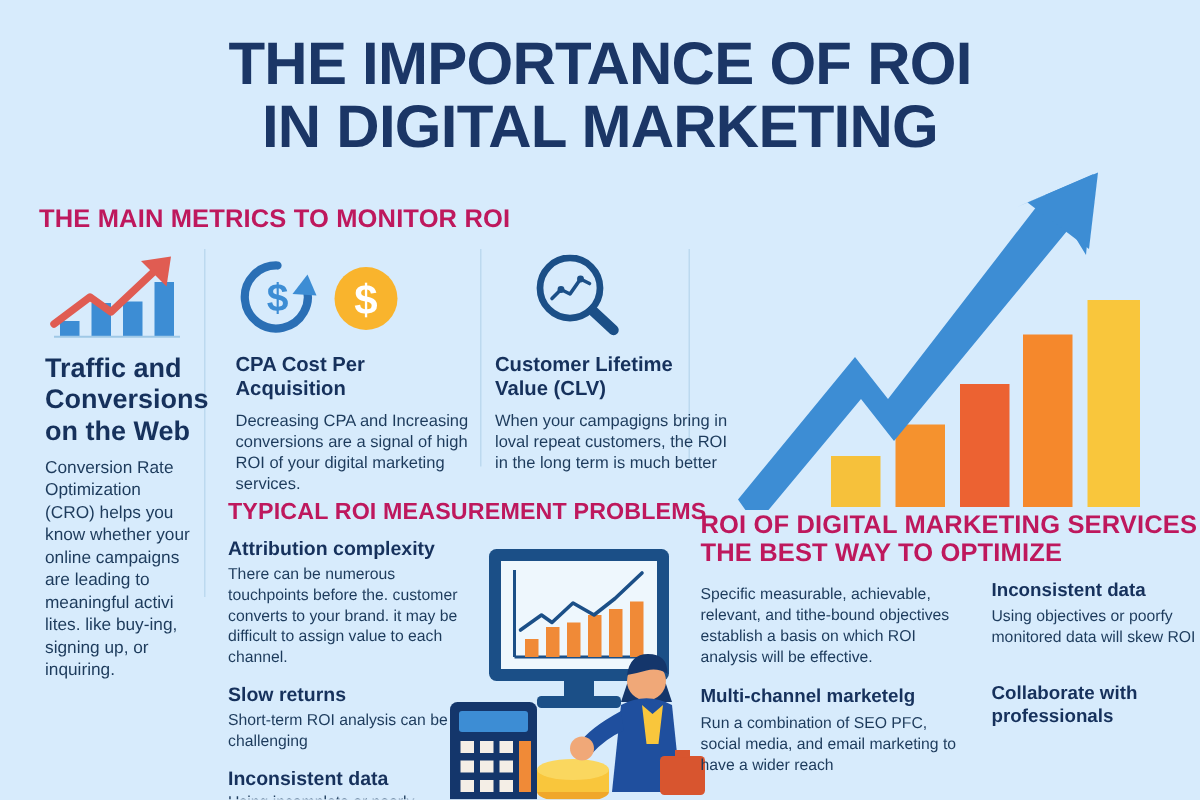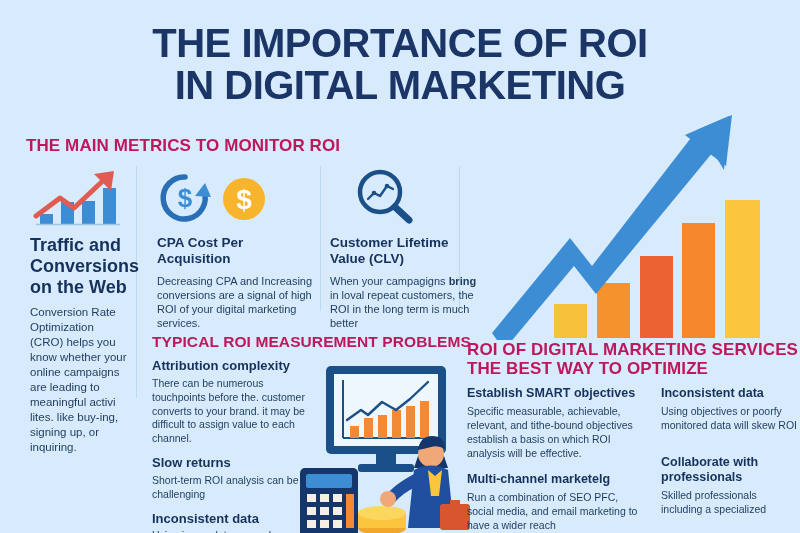--- a/index.html
+++ b/index.html
@@ -64,21 +64,21 @@
   #metric-traffic h3 { font-size: 18px; }
   #metric-traffic p { font-size: 11.5px; }
 
   #metric-cpa { left: 157px; top: 168px; width: 158px; }
   #metric-cpa h3 { font-size: 13.5px; }
   #metric-cpa p { font-size: 11px; }
 
   #metric-clv { left: 330px; top: 168px; width: 155px; }
   #metric-clv h3 { font-size: 13.5px; }
   #metric-clv p { font-size: 11px; }
-  #metric-clv p b { font-weight: 700; }
+  #metric-clv p b { font-weight: 400; }
 
   
   #problems { position: absolute; left: 152px; top: 358px; width: 160px; }
   .prob { margin-bottom: 9px; }
   .prob h4 { color: #16315c; font-size: 13px; font-weight: 700; line-height: 1.2; }
   .prob p { color: #1d3b5c; font-size: 10.5px; line-height: 1.33; margin-top: 3px; }
 
   
   .opt-col { position: absolute; }
   #opt-col-left { left: 467px; top: 386px; width: 180px; }
@@ -235,33 +235,31 @@
     </svg>
   </div>
 
   <div class="sect-head" id="optimize-head">
     <span class="l">ROI OF DIGITAL MARKETING SERVICES</span>
     <span class="l">THE BEST WAY TO OPTIMIZE</span>
   </div>
 
   <div class="opt-col" id="opt-col-left">
     <div class="opt">
-      <h4>Establish SMART objectives</h4>
       <p>Specific measurable, achievable, relevant, and tithe-bound objectives establish a basis on which ROI analysis will be effective.</p>
     </div>
     <div class="opt">
       <h4>Multi-channel marketelg</h4>
       <p>Run a combination of SEO PFC, social media, and email marketing to have a wider reach</p>
     </div>
   </div>
 
   <div class="opt-col" id="opt-col-right">
     <div class="opt">
       <h4>Inconsistent data</h4>
       <p>Using objectives or poorfy monitored data will skew ROI</p>
     </div>
     <div class="opt" style="margin-top:22px">
       <h4>Collaborate with professionals</h4>
-      <p>Skilled professionals including a specialized</p>
     </div>
   </div>
 
 </div>
 
 </body></html>

